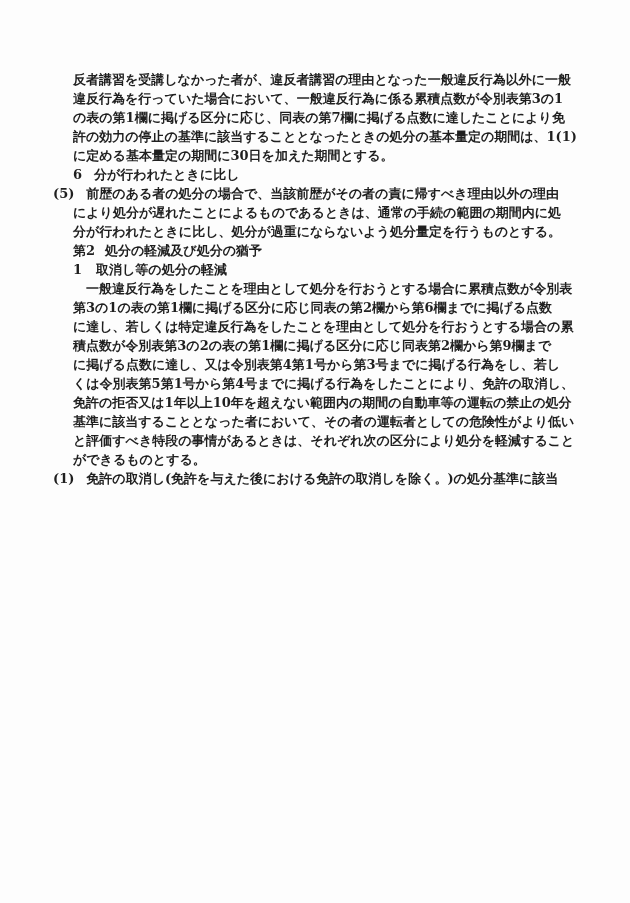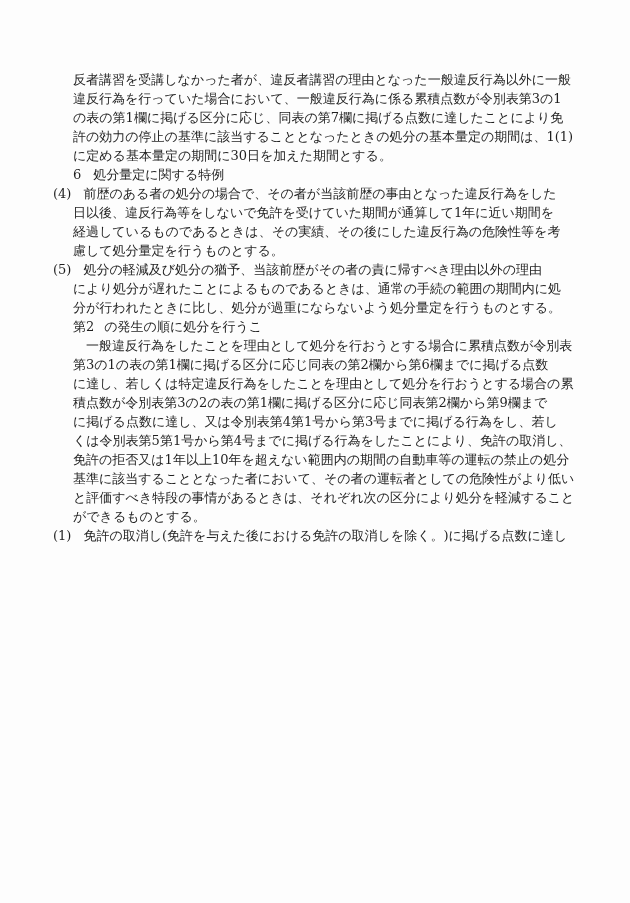--- a/index.html
+++ b/index.html
@@ -6,20 +6,21 @@
     margin: 0;
     padding: 0;
     background: #ffffff;
   }
   .page {
     position: relative;
     width: 630px;
     height: 903px;
     background: #fdfdfd;
     overflow: hidden;
+    font-weight: bold;
   }
   .doc {
     box-sizing: border-box;
     padding: 70px 40px 0 73px;
     font-family: "DejaVu Serif", "Liberation Serif", serif;
     font-size: 13px;
     line-height: 19px;
     color: #1f1f1f;
   }
   .doc p, .doc div { margin: 0; padding: 0; }
@@ -69,40 +70,37 @@
 
 <div class="page">
   <div class="doc">
 
     <p class="cont-para">反者講習を受講しなかった者が、違反者講習の理由となった一般違反行為以外に一般
 違反行為を行っていた場合において、一般違反行為に係る累積点数が令別表第3の1
 の表の第1欄に掲げる区分に応じ、同表の第7欄に掲げる点数に達したことにより免
 許の効力の停止の基準に該当することとなったときの処分の基本量定の期間は、1(1)
 に定める基本量定の期間に30日を加えた期間とする。</p>
 
-    <div class="h-num"><span class="num">6</span><span>処分量定に関する特例</span></div>
+    <div class="h-num"><span class="num">6</span><span>分が行われたときに比し</span></div>
 
-    <div class="item"><span class="label">(4)</span><span>前歴のある者の処分の場合で、その者が当該前歴の事由となった違反行為をした
-日以後、違反行為等をしないで免許を受けていた期間が通算して1年に近い期間を
-経過しているものであるときは、その実績、その後にした違反行為の危険性等を考
-慮して処分量定を行うものとする。</span></div>
-    <div class="item"><span class="label">(5)</span><span>処分の軽減及び処分の猶予、当該前歴がその者の責に帰すべき理由以外の理由
+    <div class="item"><span class="label">(5)</span><span>前歴のある者の処分の場合で、当該前歴がその者の責に帰すべき理由以外の理由
 により処分が遅れたことによるものであるときは、通常の手続の範囲の期間内に処
 分が行われたときに比し、処分が過重にならないよう処分量定を行うものとする。</span></div>
 
-    <div class="h-sec2"><span class="num">第2</span><span>の発生の順に処分を行うこ</span></div>
+    <div class="h-sec2"><span class="num">第2</span><span>処分の軽減及び処分の猶予</span></div>
 
+    <div class="h-sub1"><span class="num">1</span><span>取消し等の処分の軽減</span></div>
 
     <p class="body-para">一般違反行為をしたことを理由として処分を行おうとする場合に累積点数が令別表
 第3の1の表の第1欄に掲げる区分に応じ同表の第2欄から第6欄までに掲げる点数
 に達し、若しくは特定違反行為をしたことを理由として処分を行おうとする場合の累
 積点数が令別表第3の2の表の第1欄に掲げる区分に応じ同表第2欄から第9欄まで
 に掲げる点数に達し、又は令別表第4第1号から第3号までに掲げる行為をし、若し
 くは令別表第5第1号から第4号までに掲げる行為をしたことにより、免許の取消し、
 免許の拒否又は1年以上10年を超えない範囲内の期間の自動車等の運転の禁止の処分
 基準に該当することとなった者において、その者の運転者としての危険性がより低い
 と評価すべき特段の事情があるときは、それぞれ次の区分により処分を軽減すること
 ができるものとする。</p>
 
-    <div class="item"><span class="label">(1)</span><span>免許の取消し(免許を与えた後における免許の取消しを除く。)に掲げる点数に達し</span></div>
+    <div class="item"><span class="label">(1)</span><span>免許の取消し(免許を与えた後における免許の取消しを除く。)の処分基準に該当</span></div>
 
   </div>
 </div>
 
 </body></html>

